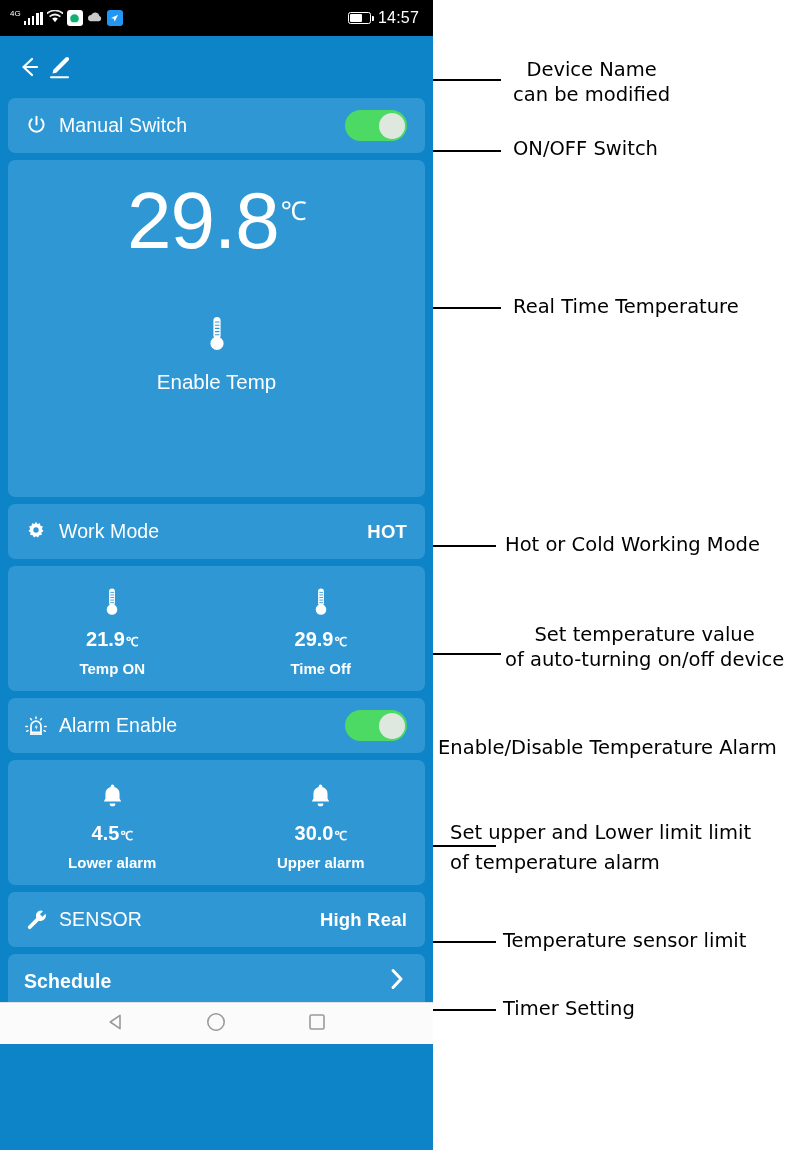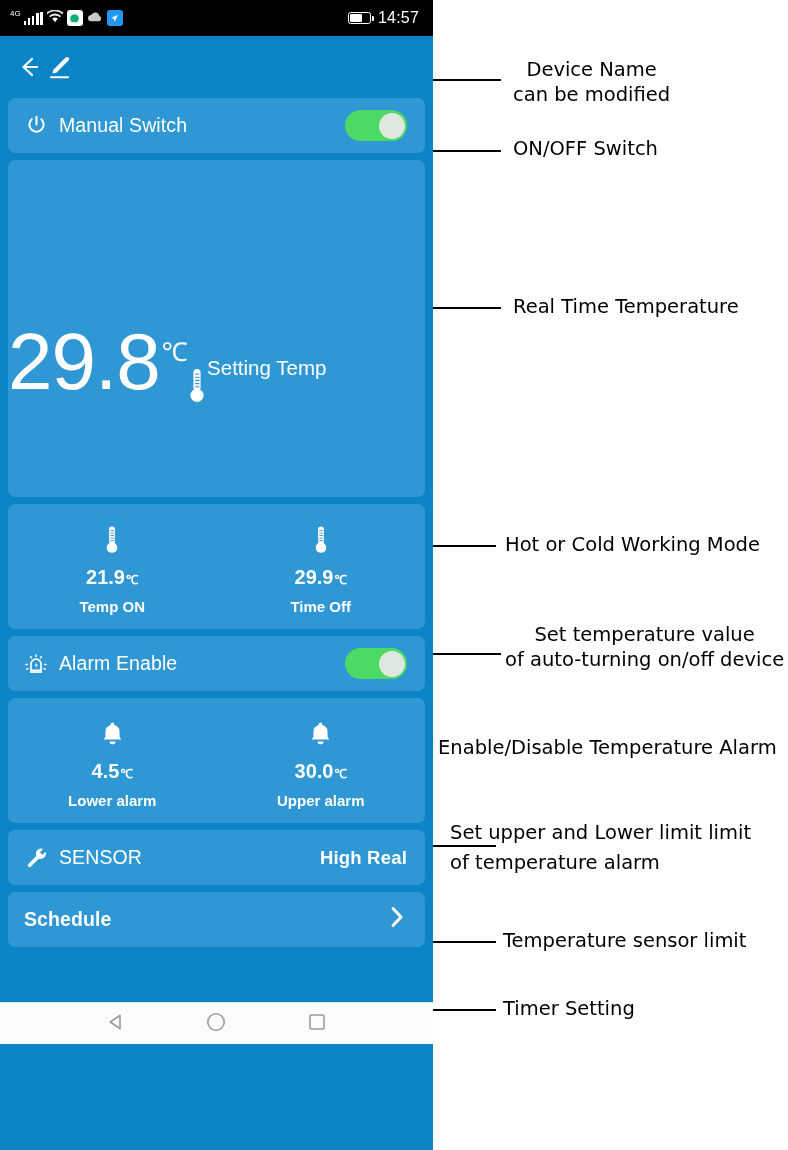--- a/index.html
+++ b/index.html
@@ -123,24 +123,24 @@
   .toggle .knob {
     position:absolute; top:2.5px; right:2.5px;
     width:26px; height:26px; border-radius:50%;
     background:#dfe8df;
   }
 
   
   .temp-panel {
     height:337px;
     display:flex;
-    flex-direction:row;
+    flex-direction:column;
     align-items:center;
     justify-content:flex-start;
-    padding-top:66px;
+    padding-top:21px;
   }
   .big-temp {
     color:#ffffff;
     font-size:80px;
     font-weight:300;
     line-height:1;
     display:flex;
     align-items:flex-start;
     letter-spacing:-1px;
   }
@@ -304,23 +304,35 @@
           <circle cx="10" cy="29.4" r="6.6" fill="#fff"></circle>
           <g stroke="#2e97d4" stroke-width="1.1" stroke-linecap="round">
             <path d="M8.4 8h3.6"></path>
               <path d="M8.4 11.2h3.6"></path>
               <path d="M8.4 14.4h3.6"></path>
               <path d="M8.4 17.6h3.6"></path>
               <path d="M8.4 20.8h3.6"></path>
           </g>
         </svg>
       </span>
-      <div class="temp-sub-label">Setting Temp</div>
-    </div>
-
+      <div class="temp-sub-label">Enable Temp</div>
+    </div>
+
+    <div class="card">
+      <div class="row">
+        <span class="rowicon">
+          <svg width="24" height="24" viewBox="0 0 24 24">
+              <path d="M12 1.8l1.5 2.1 2.5-.7.4 2.6 2.5.8-1.1 2.3 1.7 2-2.1 1.6.4 2.6-2.6.1-1.1 2.3L12 16.3l-2.1 1.2-1.1-2.3-2.6-.1.4-2.6-2.1-1.6 1.7-2L5.1 6.6l2.5-.8.4-2.6 2.5.7Z" fill="#fff"></path>
+              <circle cx="12" cy="10" r="2.7" fill="#2e97d4"></circle>
+            </svg>
+        </span>
+        <span class="lbl">Work Mode</span>
+        <span class="val">HOT</span>
+      </div>
+    </div>
 
     <div class="card dual">
       <div class="cell">
         <span class="ic">
           <svg width="16" height="34" viewBox="0 0 20 40">
               <rect x="6.4" y="3" width="7.2" height="22" rx="3.6" fill="#fff"></rect>
               <circle cx="10" cy="29.4" r="6.6" fill="#fff"></circle>
               <g stroke="#2e97d4" stroke-width="1.1" stroke-linecap="round">
                 <path d="M8.4 8h3.6"></path>
                 <path d="M8.4 11.2h3.6"></path>

